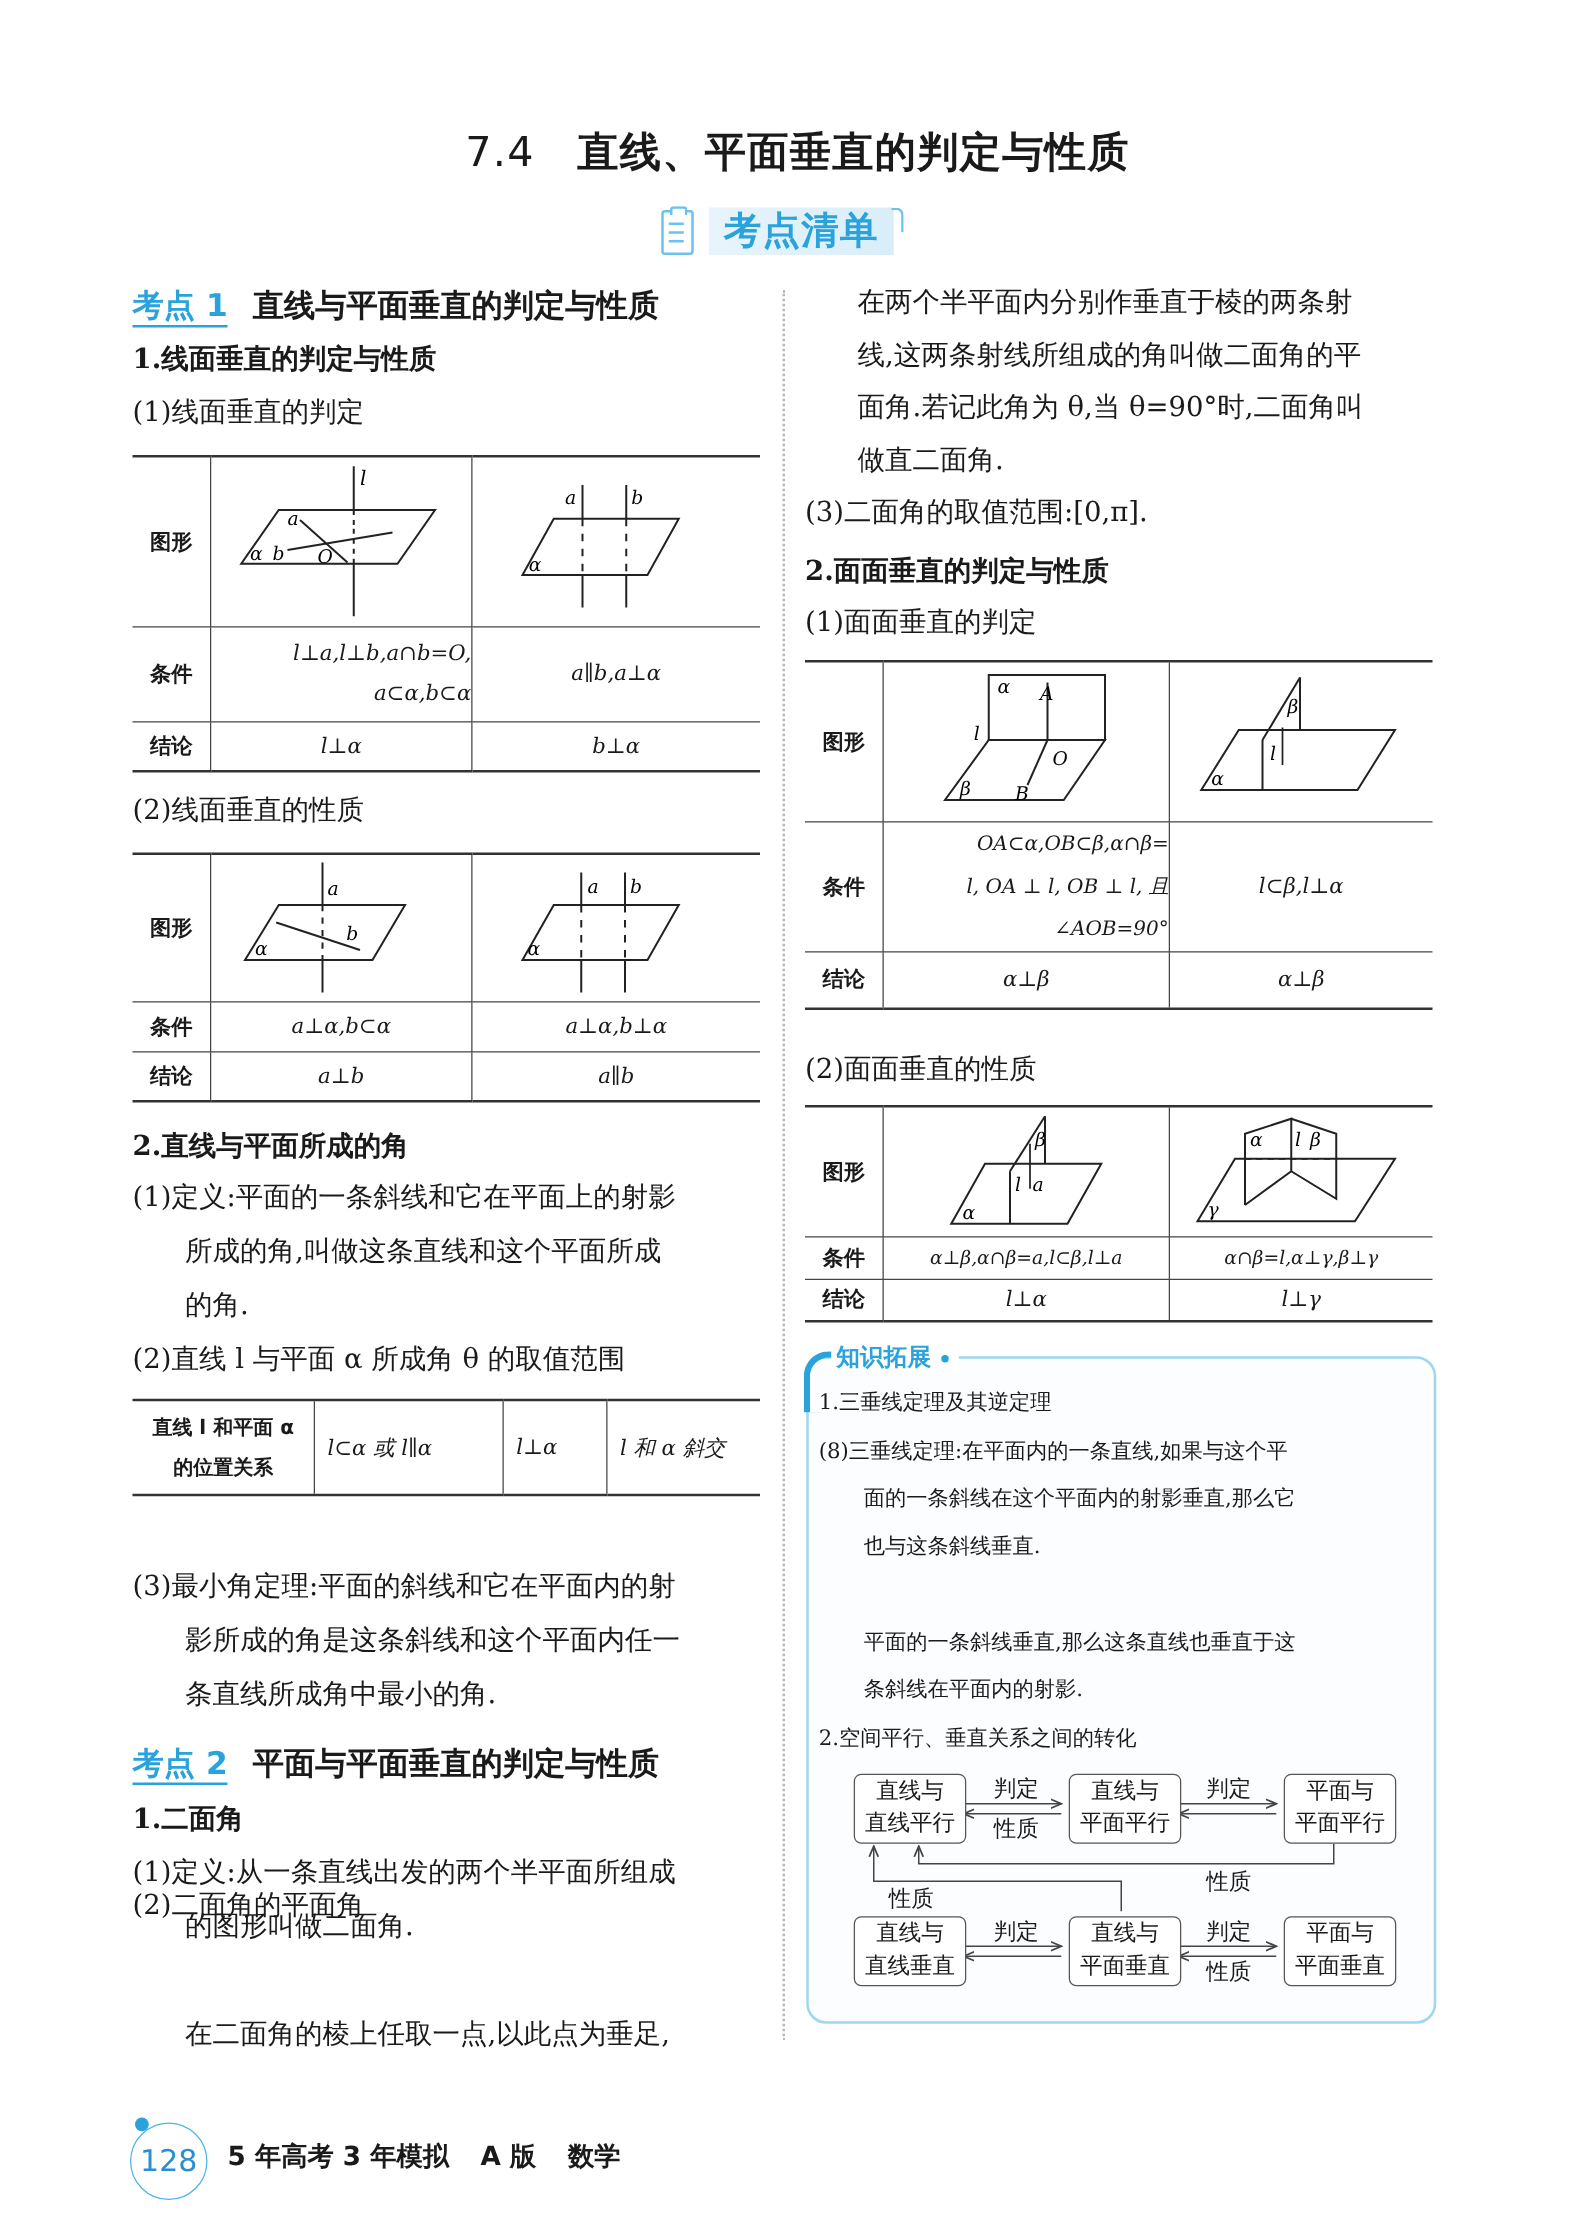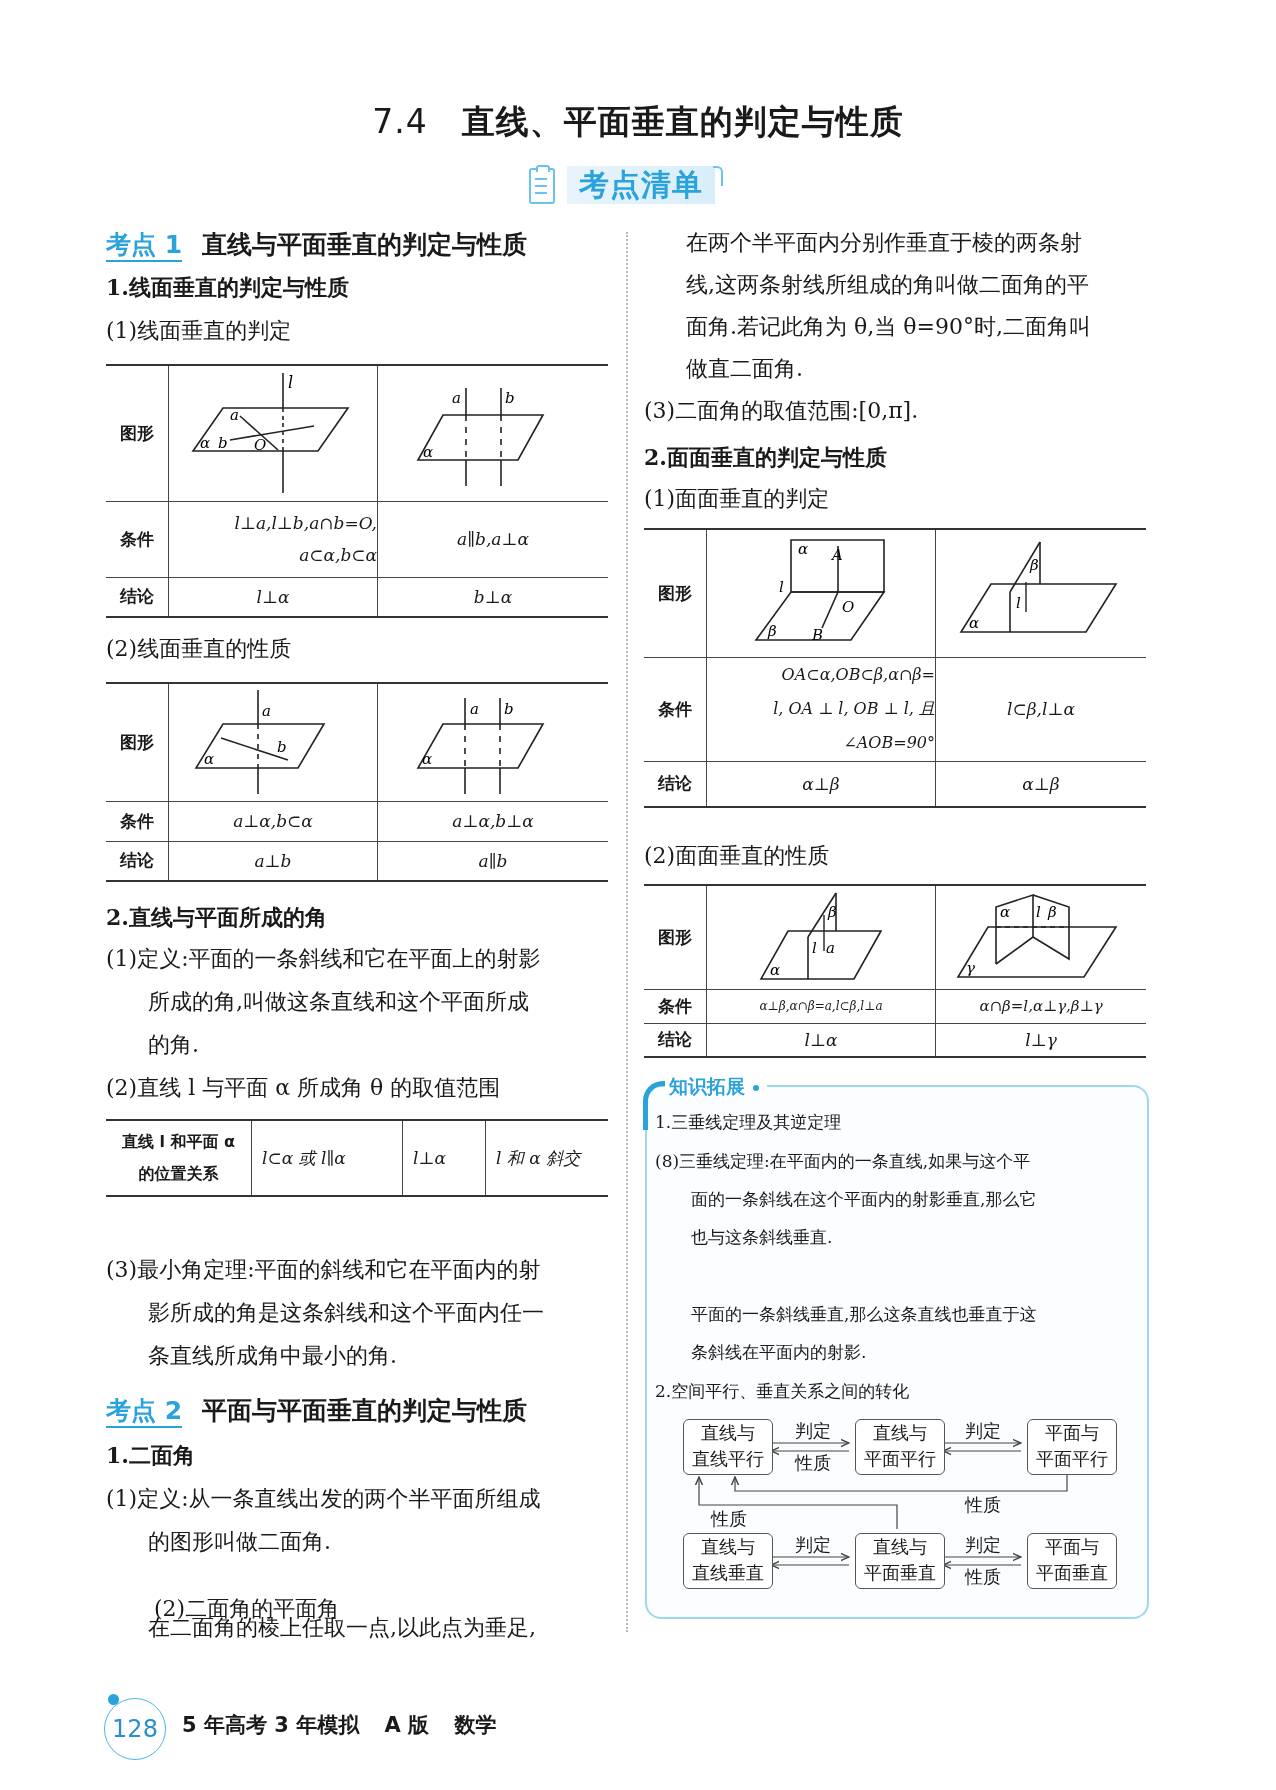--- a/index.html
+++ b/index.html
@@ -186,21 +186,21 @@
 <div class="abs p" style="left:106px;top:1249px;">(3)最小角定理:平面的斜线和它在平面内的射</div>
 <div class="abs p" style="left:148px;top:1292px;">影所成的角是这条斜线和这个平面内任一</div>
 <div class="abs p" style="left:148px;top:1335px;">条直线所成角中最小的角.</div>
 
 <div class="abs kd sans" style="left:106px;top:1394px;">
   <span class="tag">考点 2</span><span>平面与平面垂直的判定与性质</span>
 </div>
 <div class="abs h2" style="left:106px;top:1440px;">1.二面角</div>
 <div class="abs p" style="left:106px;top:1478px;">(1)定义:从一条直线出发的两个半平面所组成</div>
 <div class="abs p" style="left:148px;top:1521px;">的图形叫做二面角.</div>
-<div class="abs p" style="left:106px;top:1588px;margin-left:48px;">(2)二面角的平面角</div>
+<div class="abs p" style="left:106px;top:1504px;">(2)二面角的平面角</div>
 <div class="abs p" style="left:148px;top:1607px;">在二面角的棱上任取一点,以此点为垂足,</div>
 
 <div class="abs p" style="left:686px;top:222px;">在两个半平面内分别作垂直于棱的两条射</div>
 <div class="abs p" style="left:686px;top:264px;">线,这两条射线所组成的角叫做二面角的平</div>
 <div class="abs p" style="left:686px;top:306px;">面角.若记此角为 θ,当 θ=90°时,二面角叫</div>
 <div class="abs p" style="left:686px;top:348px;">做直二面角.</div>
 <div class="abs p" style="left:644px;top:390px;">(3)二面角的取值范围:[0,π].</div>
 <div class="abs h2" style="left:644px;top:442px;">2.面面垂直的判定与性质</div>
 <div class="abs p" style="left:644px;top:478px;">(1)面面垂直的判定</div>
 
@@ -279,21 +279,21 @@
         <line x1="40" y1="40" x2="113" y2="40" stroke="#222" stroke-width="1.4" stroke-dasharray="5,4"></line>
         <text x="44" y="30" font-style="italic" font-size="15">α</text>
         <text x="80" y="30" font-style="italic" font-size="15">l</text>
         <text x="92" y="30" font-style="italic" font-size="15">β</text>
         <text x="10" y="86" font-style="italic" font-size="15">γ</text>
       </svg>
     </td>
   </tr>
   <tr style="height:34px">
     <td class="rh">条件</td>
-    <td class="m" style="font-size:12px">α⊥β,α∩β=a,l⊂β,l⊥a</td>
+    <td class="m" style="font-size:15px">α⊥β,α∩β=a,l⊂β,l⊥a</td>
     <td class="m" style="font-size:15px">α∩β=l,α⊥γ,β⊥γ</td>
   </tr>
   <tr style="height:34px">
     <td class="rh">结论</td>
     <td class="m">l⊥α</td>
     <td class="m">l⊥γ</td>
   </tr>
 </tbody>
   </table>
 

